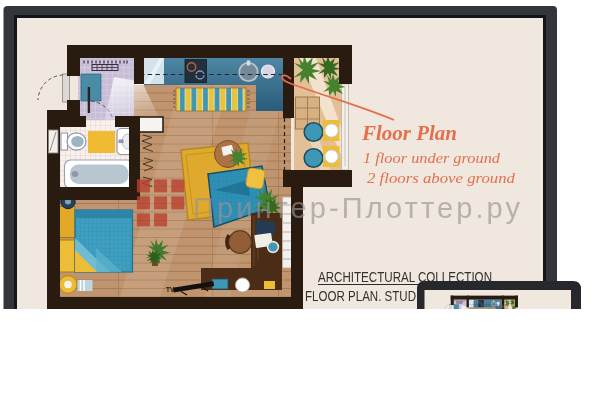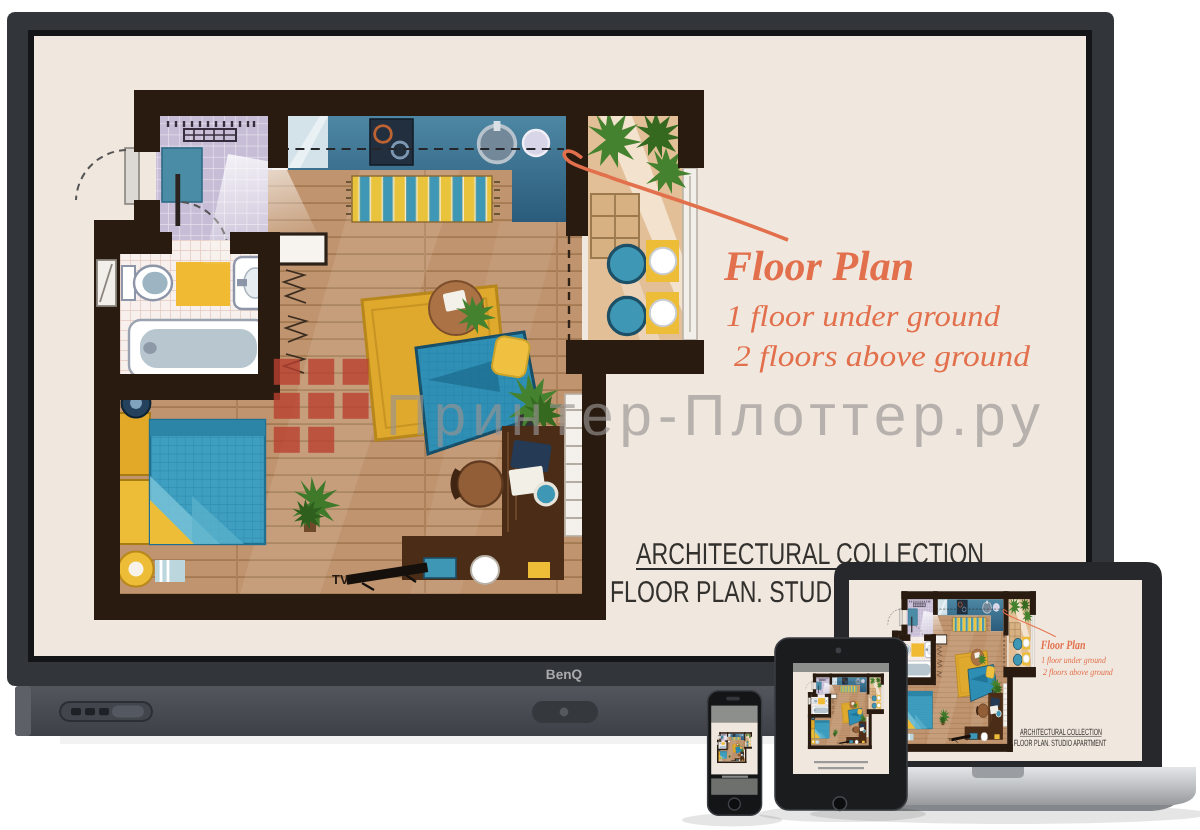--- a/index.html
+++ b/index.html
@@ -1,16 +1,16 @@
 <!DOCTYPE html>
 <html><head>
 <meta charset="utf-8">
 <style>
   html,body{margin:0;padding:0;background:#ffffff;}
-  #stage{position:relative;width:600px;height:415px;overflow:hidden;background:#ffffff;}
+  #stage{position:relative;width:600px;height:309px;overflow:hidden;background:#ffffff;}
   svg{display:block;}
   text{font-family:"Liberation Sans",sans-serif;}
 </style>
 </head>
 <body>
 <div id="stage">
 <svg width="600" height="415" viewBox="0 0 600 415">
 <defs>
   <linearGradient id="gKitchen" x1="0" y1="0" x2="0" y2="1">
     <stop offset="0" stop-color="#4d87a3"></stop>

